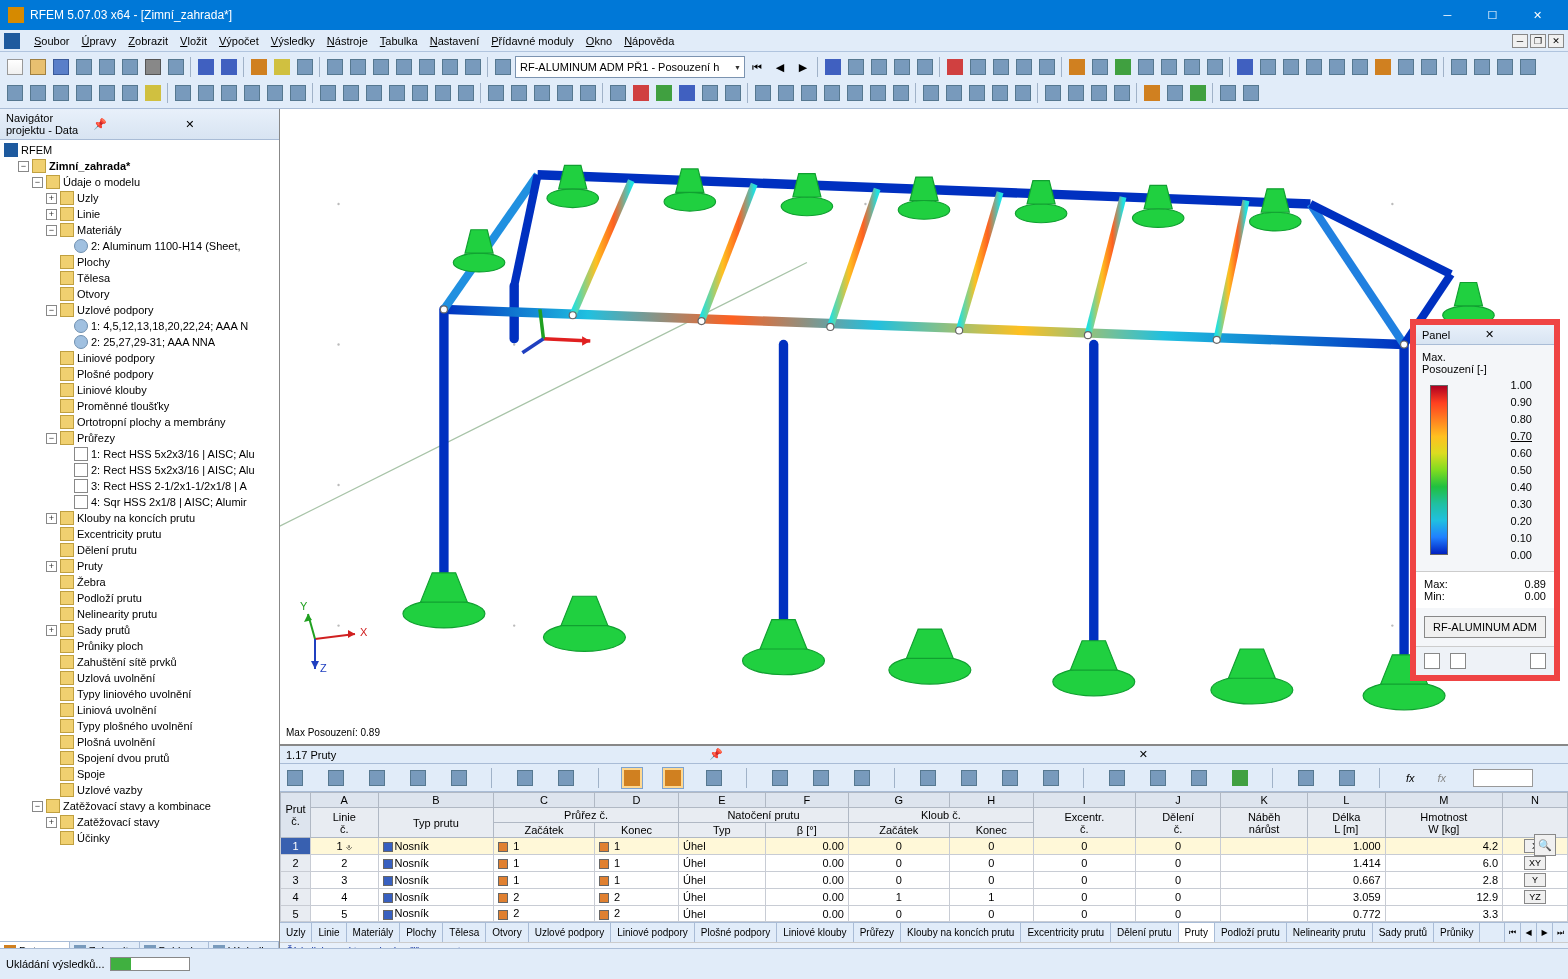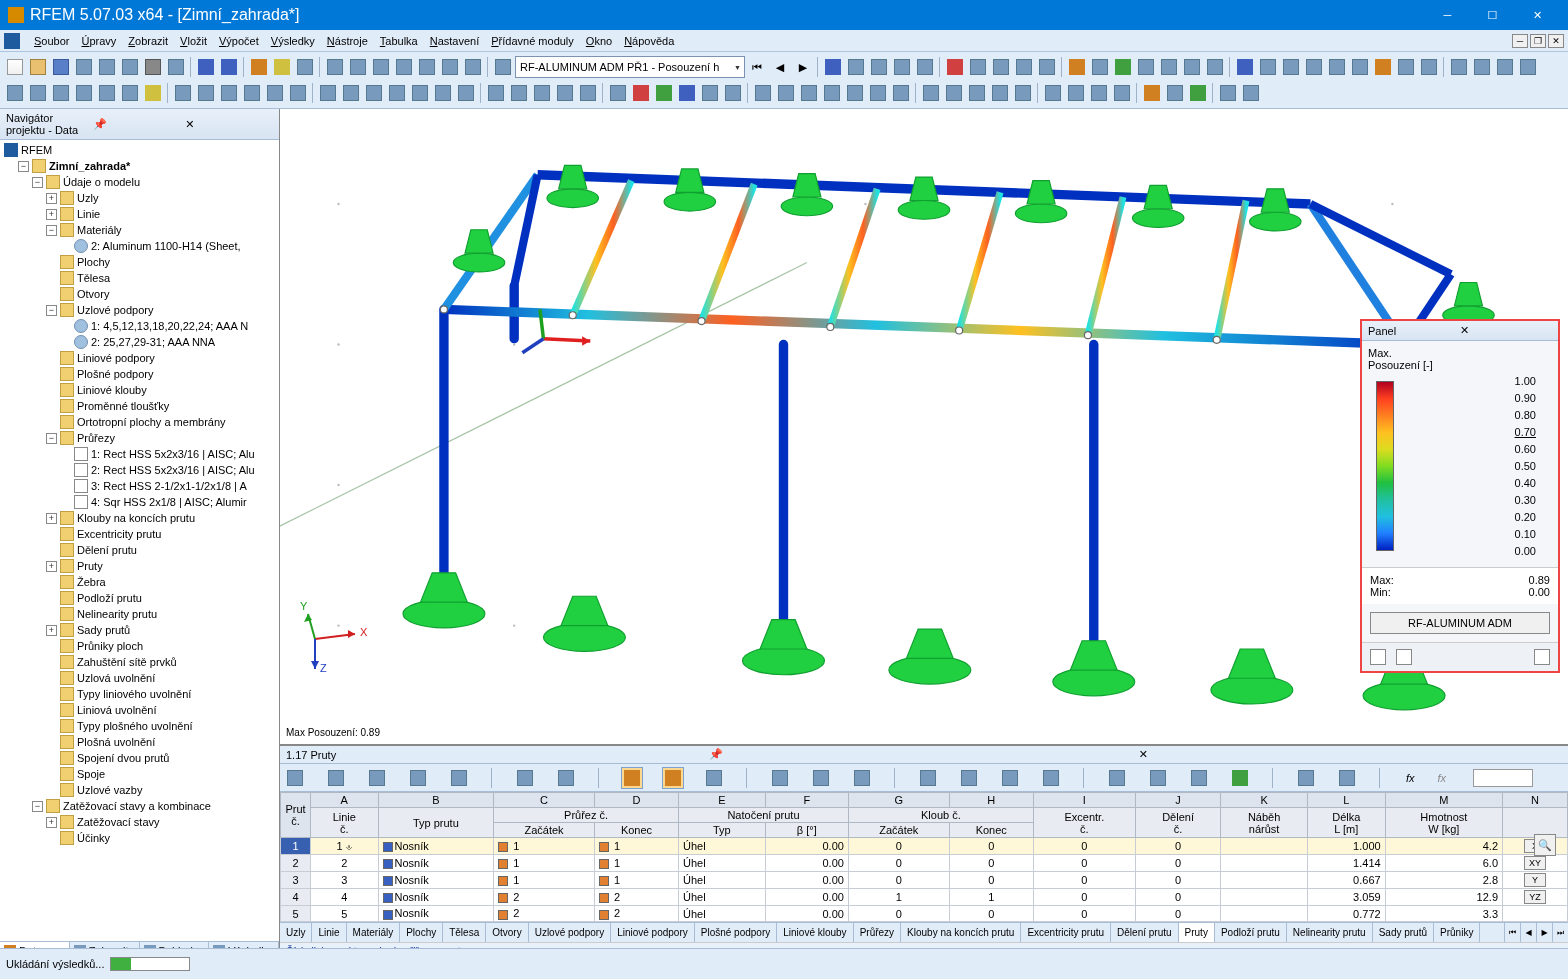--- a/index.html
+++ b/index.html
@@ -1,21 +1,21 @@
 <!DOCTYPE html>
 <html><head>
 <meta charset="utf-8">
 <style>
 * { margin: 0; padding: 0; box-sizing: border-box; font-family: "Segoe UI", Tahoma, sans-serif; font-size: 11px; }
 body { background: #fff; overflow: hidden; width: 1568px; height: 979px; position: relative; }
 
 
 .titlebar { background: #0078d7; color: #fff; height: 30px; display: flex; align-items: center; padding: 0 8px; }
 .titlebar .app-icon { width: 16px; height: 16px; background: #d68a00; margin-right: 6px; }
-.titlebar .title { flex: 1; font-size: 16px; }
+.titlebar .title { flex: 1; font-size: 12px; }
 .titlebar .win-btns { display: flex; gap: 0; }
 .titlebar .win-btn { width: 45px; height: 30px; display: flex; align-items: center; justify-content: center; cursor: pointer; }
 
 
 .menubar { background: #e1ecf9; height: 22px; display: flex; align-items: center; padding: 0 4px; border-bottom: 1px solid #b0c4de; }
 .menubar .mdi-icon { width: 16px; height: 16px; background: #1e5a9e; margin-right: 8px; }
 .menubar .menu-item { padding: 2px 6px; cursor: pointer; }
 .menubar .menu-item u { text-decoration: underline; }
 .menubar .mdi-btns { margin-left: auto; display: flex; gap: 2px; }
 .menubar .mdi-btn { width: 16px; height: 14px; border: 1px solid #888; background: #f0f0f0; display: flex; align-items: center; justify-content: center; font-size: 9px; cursor: pointer; }
@@ -69,21 +69,21 @@
 
 
 .work-area { flex: 1; display: flex; flex-direction: column; position: relative; }
 .viewport { flex: 1; background: #fff; position: relative; overflow: hidden; border-bottom: 1px solid #888; }
 .viewport-info { position: absolute; top: 4px; left: 6px; font-size: 10px; color: #000; line-height: 13px; }
 .viewport-max { position: absolute; bottom: 6px; left: 6px; font-size: 10px; }
 .model-svg { position: absolute; top: 0; left: 0; width: 100%; height: 100%; }
 .axes { position: absolute; bottom: 70px; left: 20px; }
 
 
-.side-panel { position: absolute; right: 8px; top: 210px; width: 200px; background: #f4f6f9; border: 2px solid #ef4444; }
+.side-panel { position: absolute; right: 8px; top: 210px; width: 150px; background: #f4f6f9; border: 6px solid #ef4444; }
 .side-panel-title { background: linear-gradient(#e8f0fa,#d8e4f2); padding: 3px 6px; border-bottom: 1px solid #a9bcd6; display: flex; align-items: center; font-weight: normal; }
 .side-panel-title span { flex: 1; }
 .side-panel-body { padding: 6px; }
 .colorbar { position: relative; height: 170px; margin: 10px 8px; display: flex; }
 .colorbar-bar { width: 18px; height: 100%; background: linear-gradient(to bottom, #b00020 0%, #ff4020 10%, #ff8020 20%, #ffc020 30%, #dcdc20 40%, #80dc20 50%, #20c040 60%, #20c0a0 70%, #20c0e0 80%, #2080ff 90%, #0020c0 100%); border: 1px solid #666; }
 .colorbar-labels { flex: 1; position: relative; font-size: 10px; padding-left: 6px; }
 .colorbar-labels div { position: absolute; right: 8px; }
 .panel-stats { border-top: 1px solid #ccc; padding: 6px 8px; font-size: 10px; background:#fff; }
 .panel-stats-row { display: flex; justify-content: space-between; }
 .panel-btn { margin: 8px; padding: 4px; border: 1px solid #888; background: #f0f0f0; text-align: center; cursor: pointer; }

